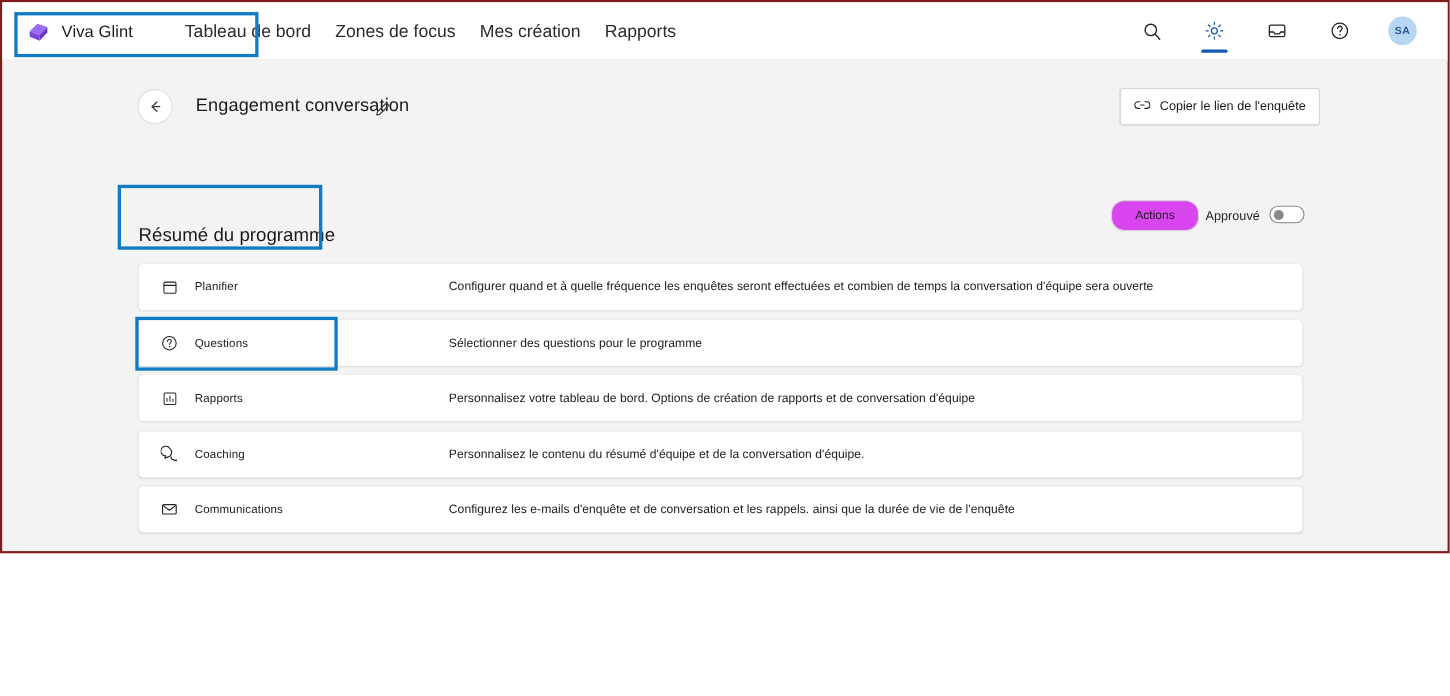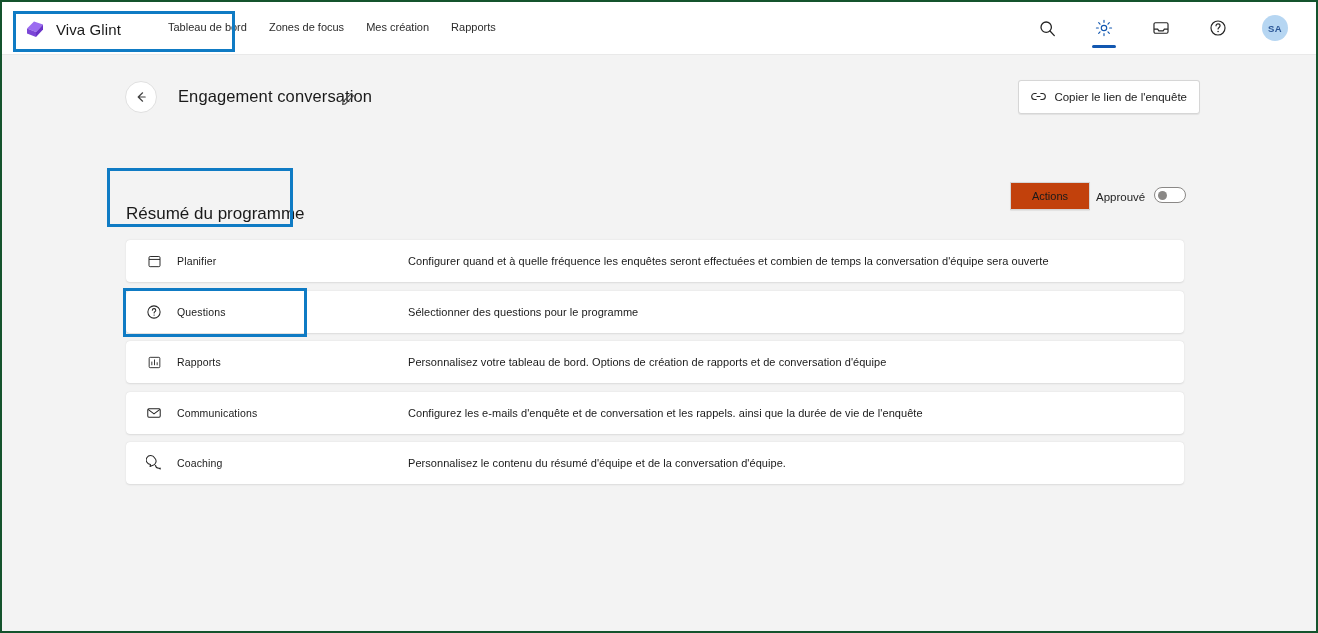--- a/index.html
+++ b/index.html
@@ -4,22 +4,22 @@
 <style>
   * { box-sizing: border-box; margin: 0; padding: 0; }
   html, body {
     width: 1318px; height: 633px;
     font-family: "Liberation Sans", sans-serif;
     background: #ffffff;
     overflow: hidden;
   }
   #frame {
     position: relative;
-    width: 1318px; height: 633px;
-    border: 2px solid #14532d;
+    width: 1318px; height: 503px;
+    border: 2px solid #7f1d1d;
     background: #f3f3f3;
     overflow: hidden;
   }
 
   
   #topbar {
     position: absolute; left: 0; top: 0;
     width: 100%; height: 53px;
     background: #ffffff;
     border-bottom: 1px solid #e9e9e9;
@@ -28,21 +28,21 @@
     position: absolute; left: 22px; top: 16px;
     display: flex; align-items: center; gap: 10px;
   }
   .logo-shape { width: 22px; height: 22px; position: relative; }
   .brand-name {
     font-size: 15px; color: #1a1a1a; letter-spacing: .1px;
   }
   #nav {
     position: absolute; left: 166px; top: 19px;
     display: flex; align-items: flex-end; gap: 22px;
-    font-size: 11px; color: #2b2b2b;
+    font-size: 16px; color: #2b2b2b;
   }
   .nav-item { white-space: nowrap; cursor: default; }
 
   #topicons {
     position: absolute; right: 28px; top: 13px;
     display: flex; align-items: center; gap: 31px;
   }
   .topicon {
     width: 26px; height: 26px;
     display: flex; align-items: center; justify-content: center;
@@ -88,21 +88,21 @@
   }
 
   
   #section-title {
     position: absolute; left: 124px; top: 202px;
     font-size: 17px; color: #1a1a1a; text-align: center;
   }
   #actions-btn {
     position: absolute; left: 1008px; top: 180px;
     width: 80px; height: 28px;
-    background: #c2410c; border: 1px solid #d6d6d6; border-radius: 1px;
+    background: #d946ef; border: 1px solid #d6d6d6; border-radius: 12px;
     display: flex; align-items: center; justify-content: center;
     font-size: 11px; color: #1a1a1a; cursor: pointer;
     box-shadow: 0 .3px .9px rgba(0,0,0,.07);
   }
   #approve-label {
     position: absolute; left: 1094px; top: 189px;
     font-size: 11.5px; color: #242424;
   }
   #toggle {
     position: absolute; left: 1152px; top: 185px;
@@ -269,37 +269,37 @@
           <path d="M5.8 11.8V8.4M9 11.8V5.9M12.2 11.8v-2.6" stroke-linecap="round"></path>
         </svg>
       </span>
       <span class="c-label">Rapports</span>
       <span class="c-desc">Personnalisez votre tableau de bord. Options de création de rapports et de conversation d'équipe</span>
     </div>
 
     <div class="card">
       <span class="c-icon">
         <svg width="16" height="16" viewBox="0 0 18 18" fill="none" stroke="#242424" stroke-width="1.15">
+          <path d="M9.6 3.2a5 5 0 1 0-4.5 7.4l-.6 2.4 2.6-1.1a5 5 0 0 0 2.5-8.7z" stroke-linejoin="round"></path>
+          <path d="M10.6 11.4a4.1 4.1 0 0 0 3.9 3.6l1.6.7-.4-1.6" stroke-linejoin="round"></path>
+        </svg>
+      </span>
+      <span class="c-label">Coaching</span>
+      <span class="c-desc">Personnalisez le contenu du résumé d'équipe et de la conversation d'équipe.</span>
+    </div>
+
+    <div class="card">
+      <span class="c-icon">
+        <svg width="16" height="16" viewBox="0 0 18 18" fill="none" stroke="#242424" stroke-width="1.15">
           <rect x="2" y="4.2" width="14" height="9.6" rx="1.3"></rect>
           <path d="m2.3 5 6.7 5 6.7-5" stroke-linejoin="round"></path>
         </svg>
       </span>
       <span class="c-label">Communications</span>
       <span class="c-desc">Configurez les e-mails d'enquête et de conversation et les rappels. ainsi que la durée de vie de l'enquête</span>
-    </div>
-
-    <div class="card">
-      <span class="c-icon">
-        <svg width="16" height="16" viewBox="0 0 18 18" fill="none" stroke="#242424" stroke-width="1.15">
-          <path d="M9.6 3.2a5 5 0 1 0-4.5 7.4l-.6 2.4 2.6-1.1a5 5 0 0 0 2.5-8.7z" stroke-linejoin="round"></path>
-          <path d="M10.6 11.4a4.1 4.1 0 0 0 3.9 3.6l1.6.7-.4-1.6" stroke-linejoin="round"></path>
-        </svg>
-      </span>
-      <span class="c-label">Coaching</span>
-      <span class="c-desc">Personnalisez le contenu du résumé d'équipe et de la conversation d'équipe.</span>
     </div>
 
   </div>
 
   <div class="annot" id="annot-brand"></div>
   <div class="annot" id="annot-title"></div>
   <div class="annot" id="annot-dist"></div>
 
 </div>
 

